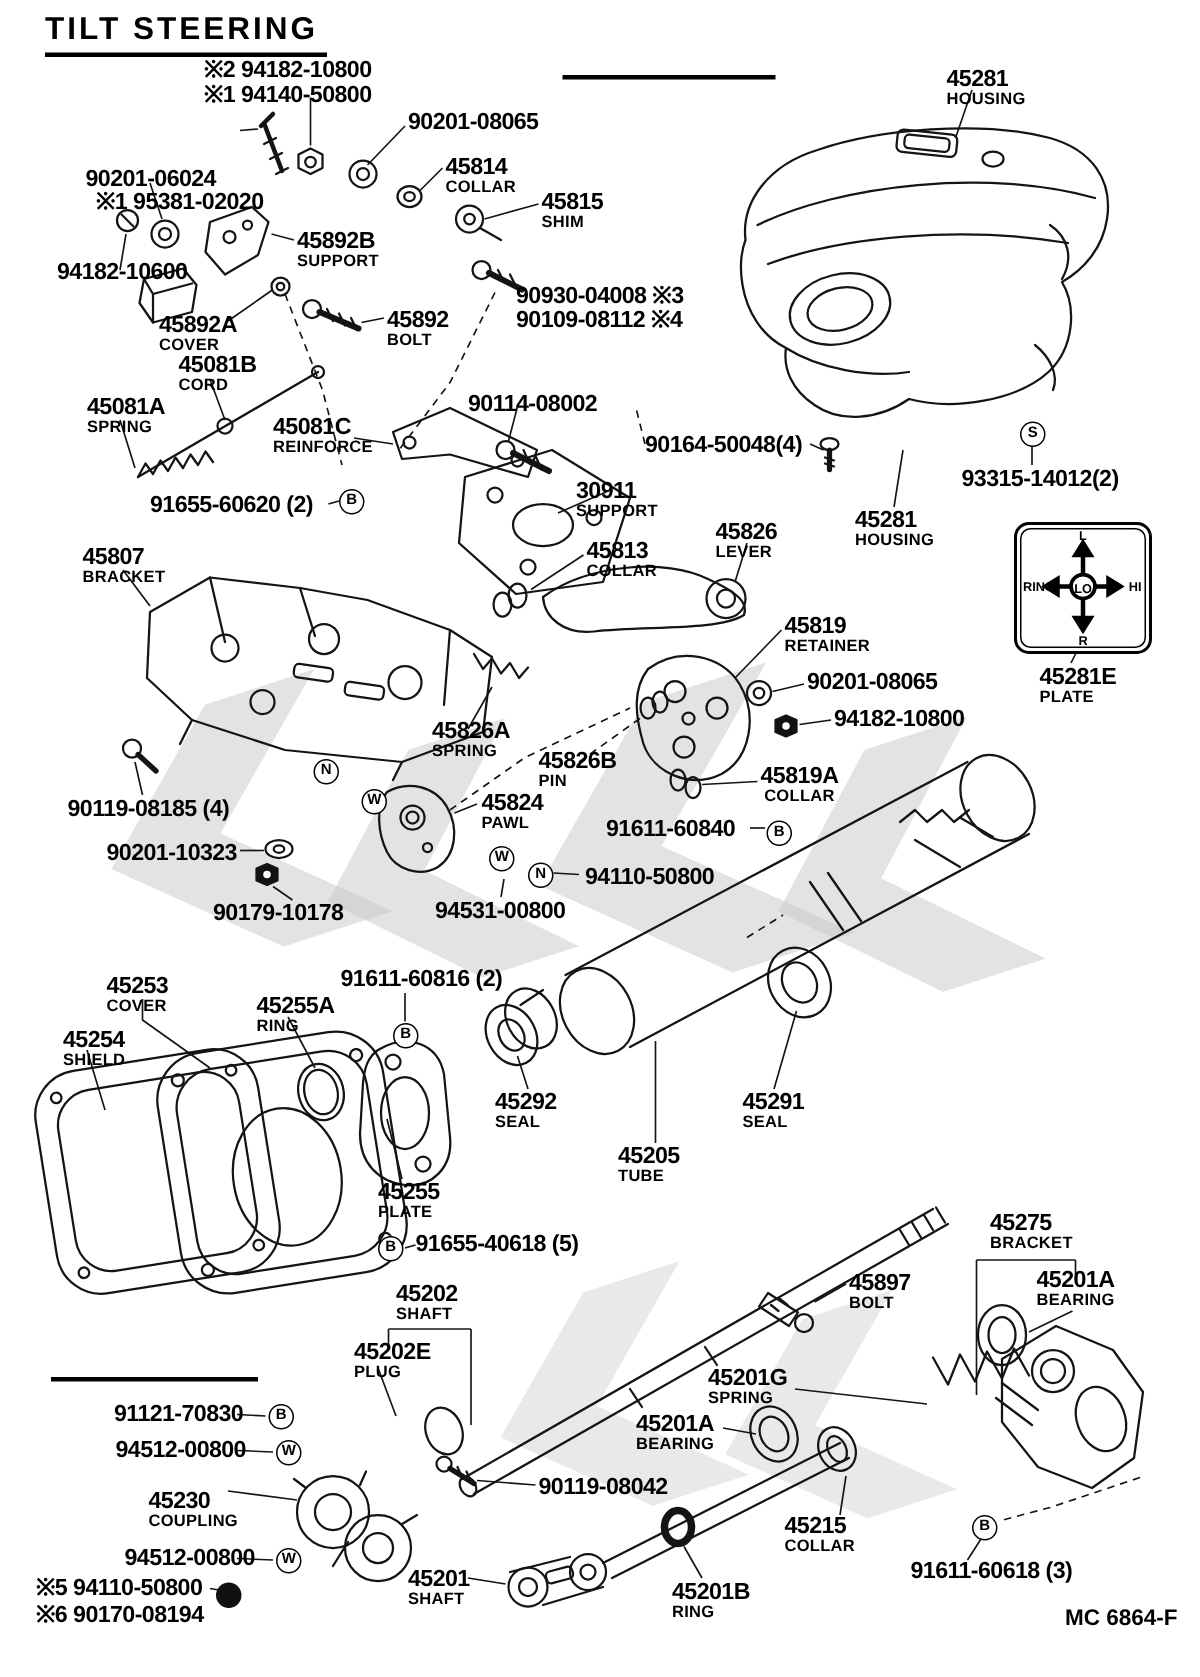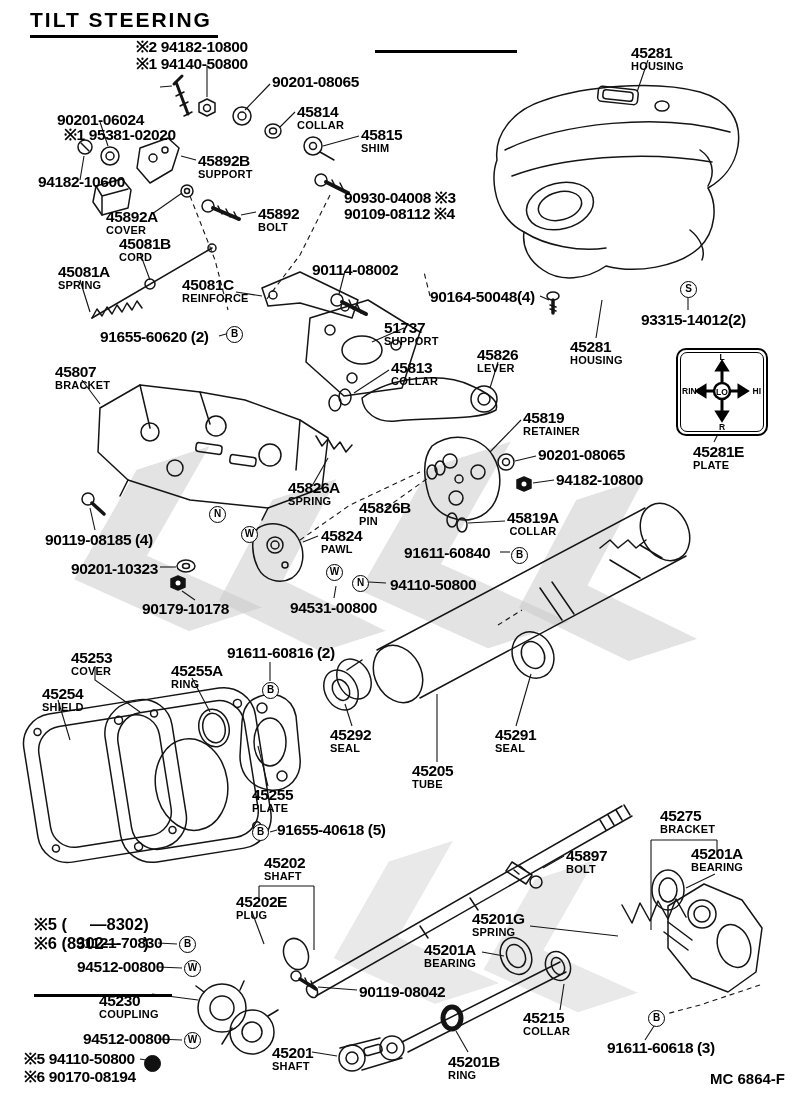--- a/index.html
+++ b/index.html
@@ -320,21 +320,20 @@
   </g>
 </svg>
 
 <div id="title">TILT STEERING</div>
 
 <div id="legend-top" class="legend">
   <div class="bar" style="width:142px;"></div>
 </div>
 
 <div id="legend-mid" class="legend">
-  <div><div>※5 (&nbsp;&nbsp;&nbsp;&nbsp;&nbsp;—8302)</div><div>※6 (8302—&nbsp;&nbsp;&nbsp;&nbsp;&nbsp;)</div></div>
   <div class="bar" style="width:138px;"></div>
 </div>
 
 <div id="footer-code">MC 6864-F</div>
 
 <div id="plate">
   <div class="inner"></div>
   <svg width="88" height="84" style="position:absolute;left:0;top:0;">
     <g stroke="#000" stroke-width="3" fill="#000">
       <line x1="44" y1="18" x2="44" y2="64"></line>
@@ -367,21 +366,21 @@
     <div class="plabel" style="left: 344px; top: 206px;"><span>90109-08112 ※4</span></div>
     <div class="plabel" style="left: 106px; top: 209px;"><span>45892A</span><span class="sub">COVER</span></div>
     <div class="plabel" style="left: 258px; top: 206px;"><span>45892</span><span class="sub">BOLT</span></div>
     <div class="plabel" style="left: 119px; top: 236px;"><span>45081B</span><span class="sub">CORD</span></div>
     <div class="plabel" style="left: 58px; top: 264px;"><span>45081A</span><span class="sub">SPRING</span></div>
     <div class="plabel" style="left: 182px; top: 277px;"><span>45081C</span><span class="sub">REINFORCE</span></div>
     <div class="plabel" style="left: 312px; top: 262px;"><span>90114-08002</span></div>
     <div class="plabel" style="left: 430px; top: 289px;"><span>90164-50048(4)</span></div>
     <div class="plabel" style="left: 631px; top: 45px;"><span>45281</span><span class="sub">HOUSING</span></div>
     <div class="plabel" style="left: 641px; top: 312px;"><span>93315-14012(2)</span></div>
-    <div class="plabel" style="left: 384px; top: 320px;"><span>51737</span><span class="sub">SUPPORT</span></div>
+    <div class="plabel" style="left: 384px; top: 320px;"><span>30911</span><span class="sub">SUPPORT</span></div>
     <div class="plabel" style="left: 570px; top: 339px;"><span>45281</span><span class="sub">HOUSING</span></div>
     <div class="plabel" style="left: 100px; top: 329px;"><span>91655-60620 (2)</span></div>
     <div class="plabel" style="left: 477px; top: 347px;"><span>45826</span><span class="sub">LEVER</span></div>
     <div class="plabel" style="left: 55px; top: 364px;"><span>45807</span><span class="sub">BRACKET</span></div>
     <div class="plabel" style="left: 391px; top: 360px;"><span>45813</span><span class="sub">COLLAR</span></div>
     <div class="plabel" style="left: 523px; top: 410px;"><span>45819</span><span class="sub">RETAINER</span></div>
     <div class="plabel" style="left: 693px; top: 444px;"><span>45281E</span><span class="sub">PLATE</span></div>
     <div class="plabel" style="left: 538px; top: 447px;"><span>90201-08065</span></div>
     <div class="plabel" style="left: 556px; top: 472px;"><span>94182-10800</span></div>
     <div class="plabel" style="left: 288px; top: 480px;"><span>45826A</span><span class="sub">SPRING</span></div>

